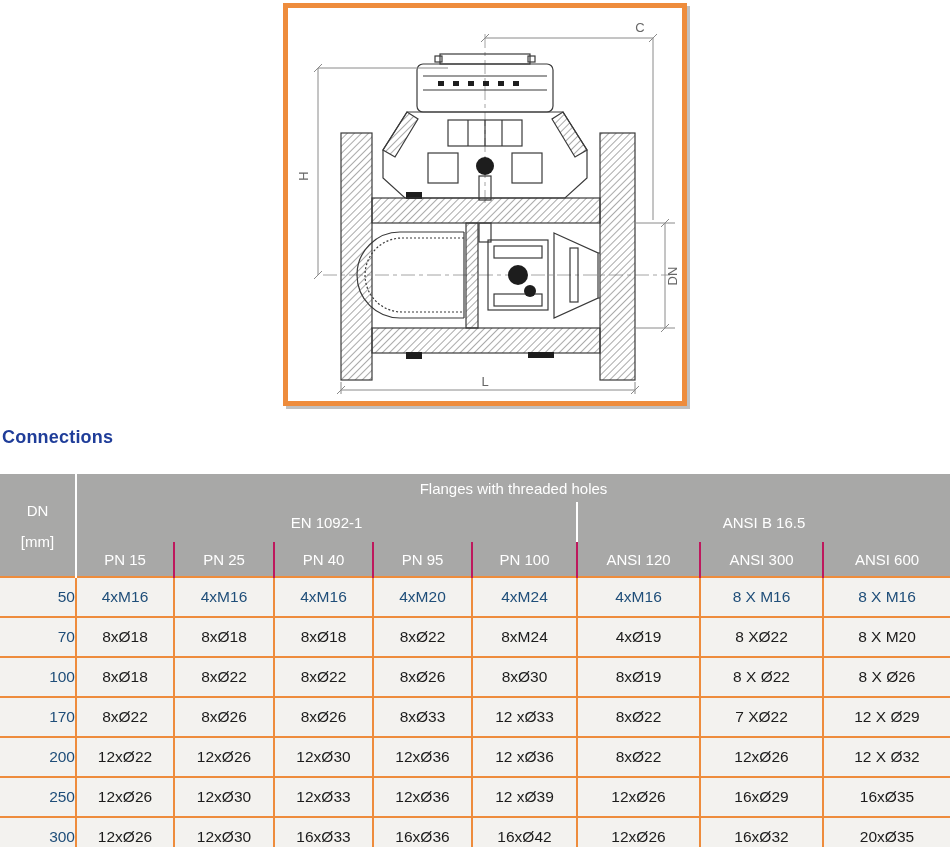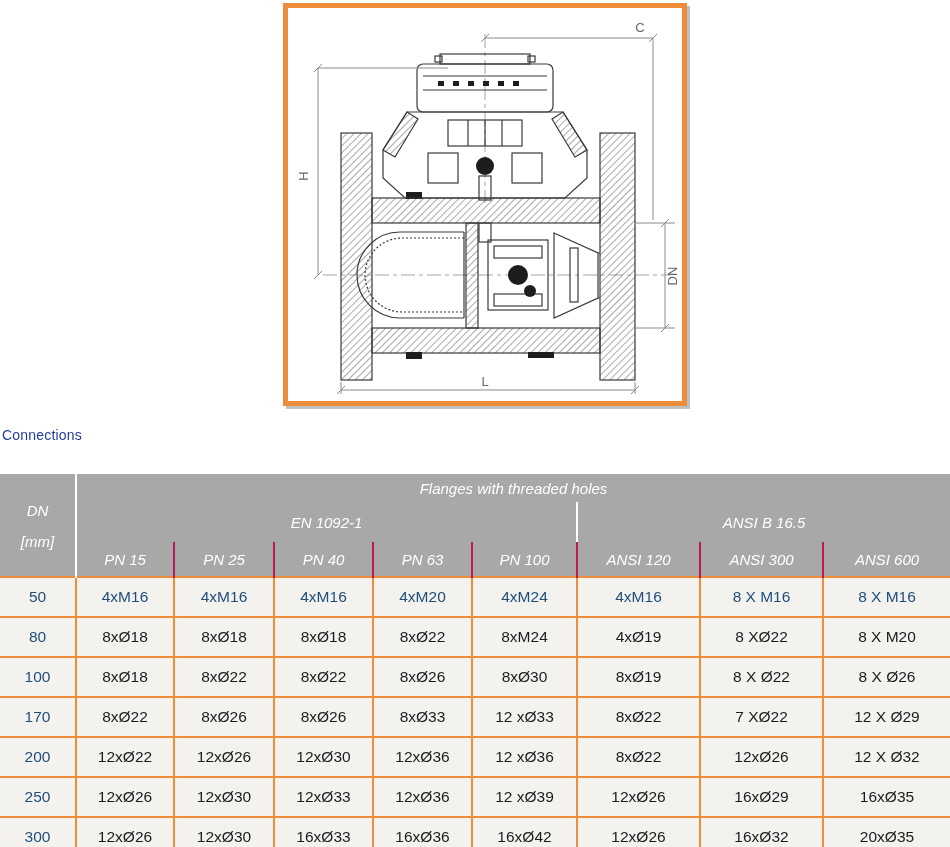--- a/index.html
+++ b/index.html
@@ -9,48 +9,48 @@
   .diagram-box{
     position:absolute;left:283px;top:3px;width:394px;height:393px;
     border:5px solid #EE8C3C;background:#fff;
     box-shadow:3px 3px 0 rgba(140,140,140,.55);
   }
   .diagram-box svg{display:block;width:100%;height:100%;}
 
   
   .section-title{
     position:absolute;left:2px;top:427px;
-    font-size:14px;font-weight:normal;color:#1f3d99;letter-spacing:.2px;
+    font-size:18px;font-weight:bold;color:#1f3d99;letter-spacing:.2px;
   }
 
   
   table.conn{
     position:absolute;left:0;top:474px;width:950px;
     border-collapse:collapse;table-layout:fixed;
     font-size:15px;
   }
   table.conn th, table.conn td{padding:0;text-align:center;vertical-align:middle;}
   thead th{
-    background:#a8a8a7;color:#fff;font-weight:normal;font-size:15px;font-style:italic;
+    background:#a8a8a7;color:#fff;font-weight:normal;font-size:15px;
   }
   .hrow1 th{height:28px;}
   .hrow2 th{height:40px;}
   .hrow3 th{height:34px;}
   th.corner{background:#a8a8a7;border-right:2px solid #fff;}
   th.corner .c1{display:block;margin-top:2px;}
   th.corner .c2{display:block;margin-top:14px;}
   th.group-en{border-right:2px solid #fff;}
   .hrow3 th{border-left:2px solid #be185d;}
   .hrow3 th:first-child{border-left:none;}
 
   tbody td{
     height:38px;background:#f3f2ef;color:#1c1c1c;
     border:2px solid #EE8C3C;font-size:15.5px;
   }
-  tbody td:first-child{border-left:none;color:#1F4E79;}
+  tbody td:first-child{border-left:none;color:#1F4E79;text-align:right;}
   tbody td:last-child{border-right:none;}
   tbody tr.row-blue td{color:#1F4E79;}
 
   
   .ln{stroke:#3a3a3a;stroke-width:1.2;fill:none;}
   .fillh{fill:url(#h);stroke:#3a3a3a;stroke-width:1.2;}
   .dk{fill:#1d1d1d;stroke:none;}
   .dim{stroke:#8a8a8a;stroke-width:1;fill:none;}
   .dimtxt{font-family:"Liberation Sans",sans-serif;font-size:13px;fill:#666;}
   .cl{stroke:#9a9a9a;stroke-width:.9;stroke-dasharray:14 4 4 4;fill:none;}
@@ -170,41 +170,41 @@
       <th colspan="8">Flanges with threaded holes</th>
     </tr>
     <tr class="hrow2">
       <th class="group-en" colspan="5">EN 1092-1</th>
       <th colspan="3">ANSI B 16.5</th>
     </tr>
     <tr class="hrow3">
       <th>PN 15</th>
       <th>PN 25</th>
       <th>PN 40</th>
-      <th>PN 63</th>
+      <th>PN 95</th>
       <th>PN 100</th>
       <th>ANSI 120</th>
       <th>ANSI 300</th>
       <th>ANSI 600</th>
     </tr>
   </thead>
   <tbody>
     <tr class="row-blue">
       <td>50</td>
       <td>4xM16</td>
       <td>4xM16</td>
       <td>4xM16</td>
       <td>4xM20</td>
       <td>4xM24</td>
       <td>4xM16</td>
       <td>8 X M16</td>
       <td>8 X M16</td>
     </tr>
     <tr>
-      <td>80</td>
+      <td>70</td>
       <td>8xØ18</td>
       <td>8xØ18</td>
       <td>8xØ18</td>
       <td>8xØ22</td>
       <td>8xM24</td>
       <td>4xØ19</td>
       <td>8 XØ22</td>
       <td>8 X M20</td>
     </tr>
     <tr>

